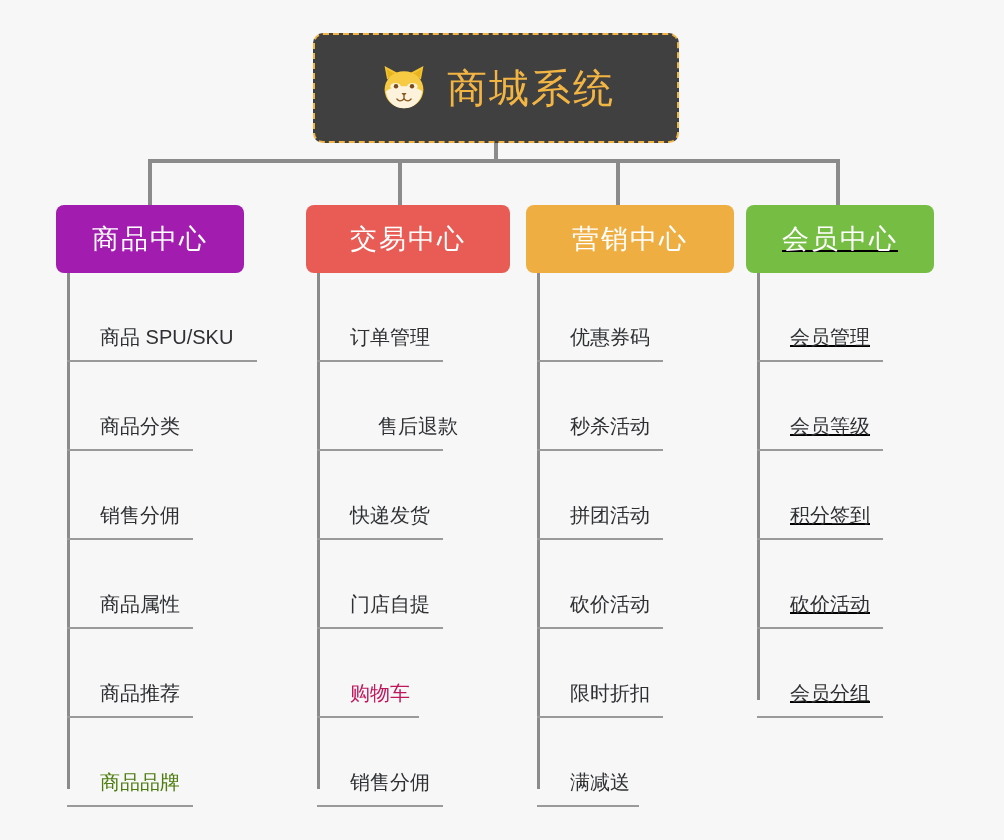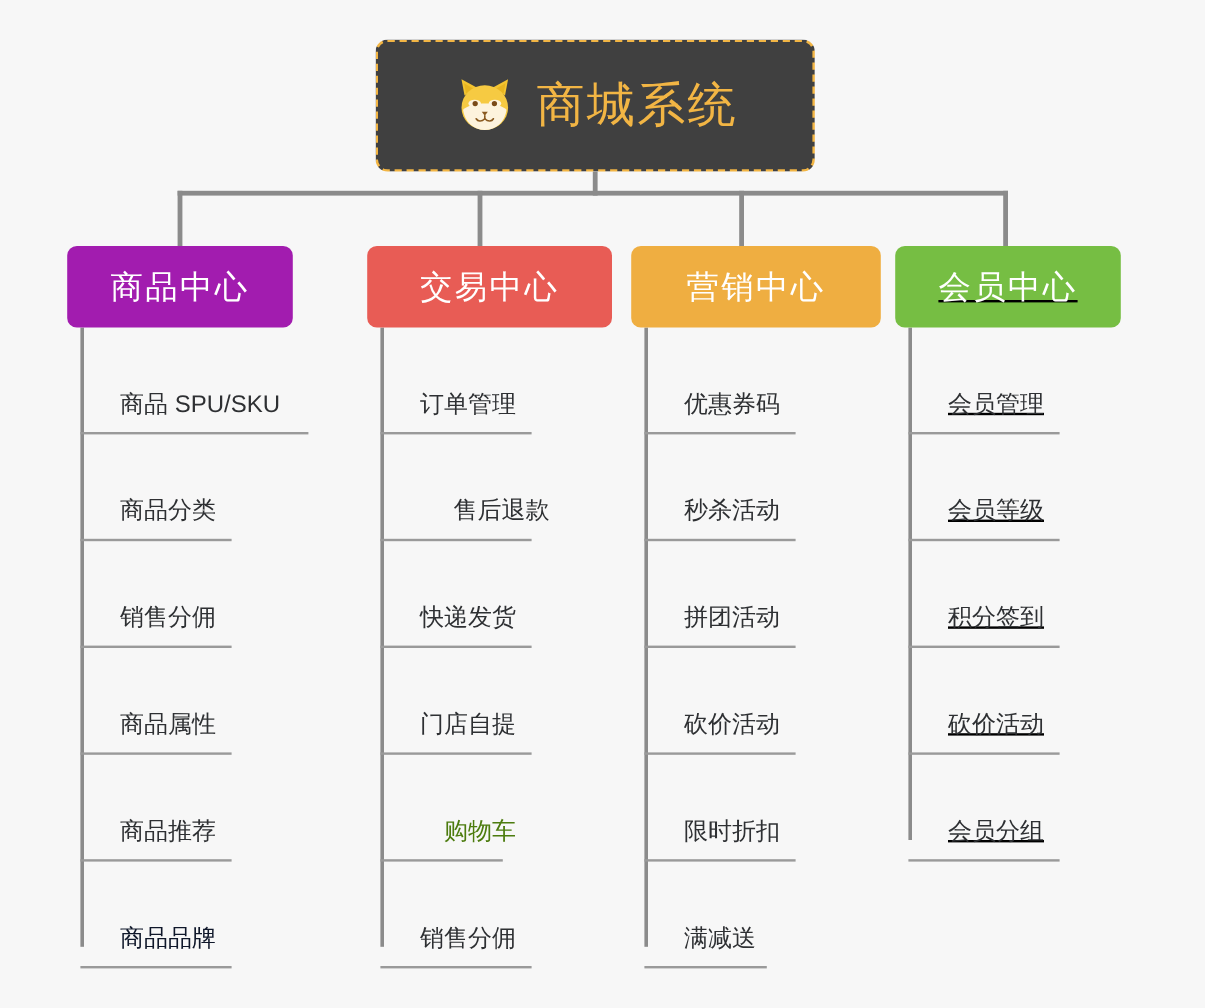--- a/index.html
+++ b/index.html
@@ -212,21 +212,21 @@
       </div>
       <div class="leaf">
         <span class="leaf-label" style="color: rgb(46, 48, 51);">商品属性</span>
         <span class="leaf-underline" style="background: rgb(154, 154, 154); width: 126px;"></span>
       </div>
       <div class="leaf">
         <span class="leaf-label" style="color: rgb(46, 48, 51);">商品推荐</span>
         <span class="leaf-underline" style="background: rgb(154, 154, 154); width: 126px;"></span>
       </div>
       <div class="leaf">
-        <span class="leaf-label" style="color: #0f172a;">商品品牌</span>
+        <span class="leaf-label" style="color: #4d7c0f;">商品品牌</span>
         <span class="leaf-underline" style="background: rgb(154, 154, 154); width: 126px;"></span>
       </div>
     </div>
   </div>
 
   <div class="branch b1">
     <div class="branch-header" style="background-color: rgb(232, 92, 85);">
       <span>交易中心</span>
     </div>
     <div class="branch-body">
@@ -241,21 +241,21 @@
       </div>
       <div class="leaf">
         <span class="leaf-label" style="color: rgb(46, 48, 51);">快递发货</span>
         <span class="leaf-underline" style="background: rgb(154, 154, 154); width: 126px;"></span>
       </div>
       <div class="leaf">
         <span class="leaf-label" style="color: rgb(46, 48, 51);">门店自提</span>
         <span class="leaf-underline" style="background: rgb(154, 154, 154); width: 126px;"></span>
       </div>
       <div class="leaf">
-        <span class="leaf-label" style="color: #4d7c0f; margin-left: 20px;">购物车</span>
+        <span class="leaf-label" style="color: #be185d;">购物车</span>
         <span class="leaf-underline" style="background: rgb(154, 154, 154); width: 102px;"></span>
       </div>
       <div class="leaf">
         <span class="leaf-label" style="color: rgb(46, 48, 51);">销售分佣</span>
         <span class="leaf-underline" style="background: rgb(154, 154, 154); width: 126px;"></span>
       </div>
     </div>
   </div>
 
   <div class="branch b2">

